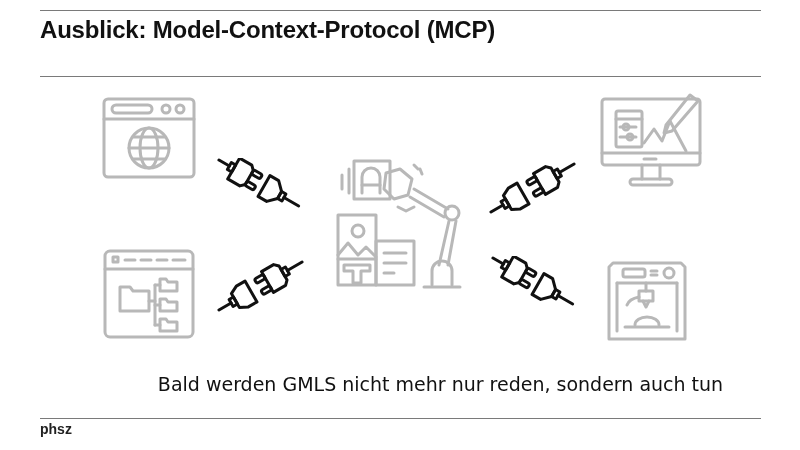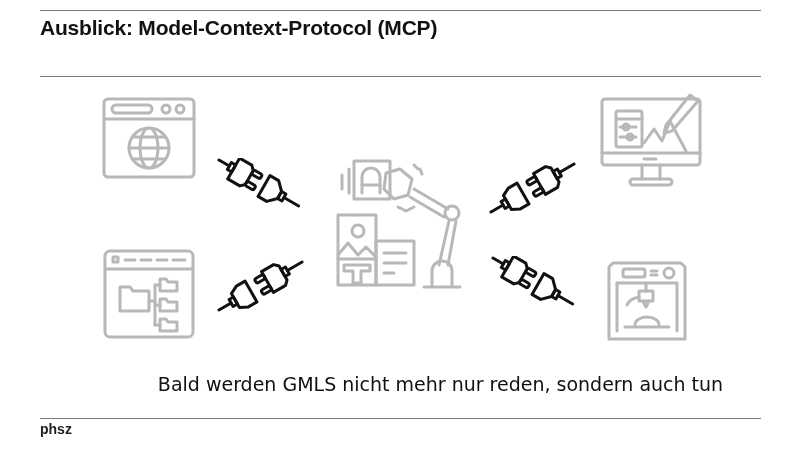--- a/index.html
+++ b/index.html
@@ -1,18 +1,18 @@
 <!DOCTYPE html>
 <html><head>
   <meta charset="utf-8">
   <style>
     html, body { margin: 0; padding: 0; }
     body { width: 800px; height: 450px; background: #ffffff; position: relative; overflow: hidden; font-family: "Liberation Sans", sans-serif; }
     .rule { position: absolute; left: 40px; width: 721px; height: 1px; background: #7a7a7a; }
-    .title { position: absolute; left: 40px; top: 16px; font-size: 21px; font-weight: bold; color: #111; letter-spacing: -0.2px; }
+    .title { position: absolute; left: 40px; top: 16px; font-size: 24px; font-weight: bold; color: #111; letter-spacing: -0.2px; }
     .caption { position: absolute; left: 1px; width: 783px; top: 373px; text-align: center; font-family: "DejaVu Sans", sans-serif; font-size: 19px; color: #111; padding-left: 48px; }
     .footer { position: absolute; left: 40px; top: 421px; font-family: Liberation Sans, sans-serif; font-size: 14px; font-weight: bold; color: #222; }
     .icon { position: absolute; }
     svg { display: block; }
     .g { fill: none; stroke: #b8b8b8; stroke-width: 3; stroke-linecap: round; stroke-linejoin: round; }
     .k { fill: none; stroke: #111; stroke-width: 3; stroke-linecap: round; stroke-linejoin: round; }
   </style>
 </head>
 <body>
 

